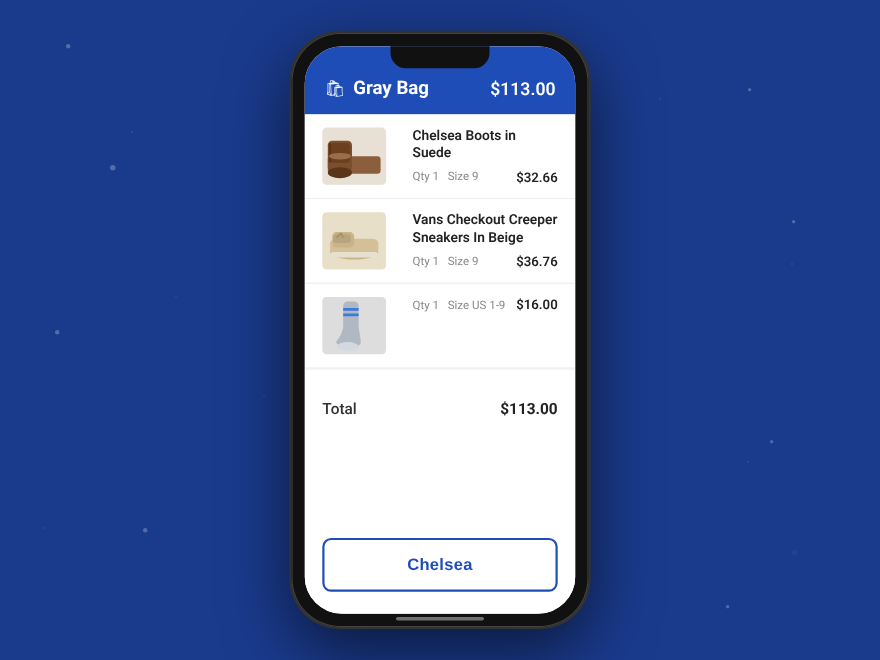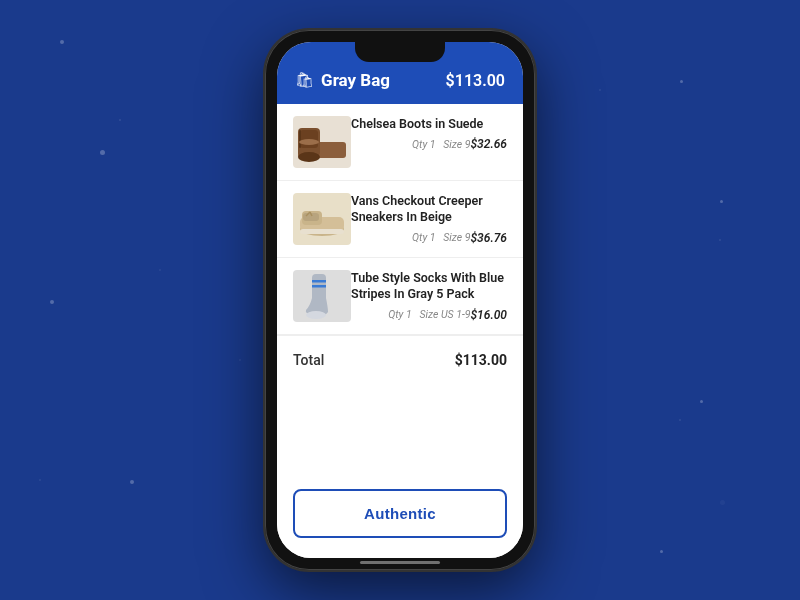--- a/index.html
+++ b/index.html
@@ -100,21 +100,21 @@
       overflow-y: auto;
       padding: 0;
     }
 
     
     .cart-item {
       display: flex;
       align-items: flex-start;
       padding: 12px 16px;
       border-bottom: 1px solid #eee;
-      gap: 0;
+      gap: 24px;
     }
 
     .item-image {
       width: 58px;
       height: 52px;
       border-radius: 4px;
       overflow: hidden;
       flex-shrink: 0;
       background: #e8e0d4;
       display: flex;
@@ -146,40 +146,39 @@
       font-size: 12.5px;
       font-weight: 600;
       color: #222;
       line-height: 1.3;
       margin-bottom: 5px;
     }
 
     .item-meta {
       display: flex;
       align-items: center;
-      justify-content: flex-end;
-      font-style: italic;
+      justify-content: space-between;
     }
 
     .item-qty-size {
       font-size: 10.5px;
       color: #888;
     }
 
     .item-price {
       font-size: 12px;
       font-weight: 600;
       color: #222;
     }
 
     
     .total-row {
       display: flex;
       justify-content: space-between;
-      padding: 16px 16px 12px;
+      padding: 28px 16px 12px;
       border-top: 1px solid #eee;
     }
 
     .total-label {
       font-size: 14px;
       color: #333;
       font-weight: 500;
     }
 
     .total-amount {
@@ -312,37 +311,36 @@
             <rect x="16" y="2" width="14" height="28" rx="4" fill="#b0b8c4"></rect>
             <path d="M16 26 Q14 34 10 38 Q8 42 20 44 Q30 44 32 40 Q32 36 30 26 Z" fill="#b0b8c4"></path>
 
             <rect x="16" y="8" width="14" height="2.5" fill="#3a7bd5"></rect>
             <rect x="16" y="13" width="14" height="2.5" fill="#3a7bd5"></rect>
 
             <ellipse cx="20" cy="43" rx="10" ry="4" fill="#d4d8e0"></ellipse>
           </svg>
         </div>
         <div class="item-info">
-          <div class="item-name">Tube Style Socks With Blue Stripes In Gray 5 Pack</div>
           <div class="item-meta">
             <span class="item-qty-size">
               <span>Qty 1</span>&nbsp;&nbsp;&nbsp;<span>Size US 1-9</span>
             </span>
             <span class="item-price">$16.00</span>
           </div>
         </div>
       </div>
 
       <div class="total-row">
         <span class="total-label">Total</span>
         <span class="total-amount">$113.00</span>
       </div>
 
     </div>
 
     <div class="checkout-area">
-      <button class="checkout-btn">Authentic</button>
+      <button class="checkout-btn">Chelsea</button>
     </div>
 
   </div>
 
   <div class="home-indicator"></div>
 </div>
 
 </body></html>

